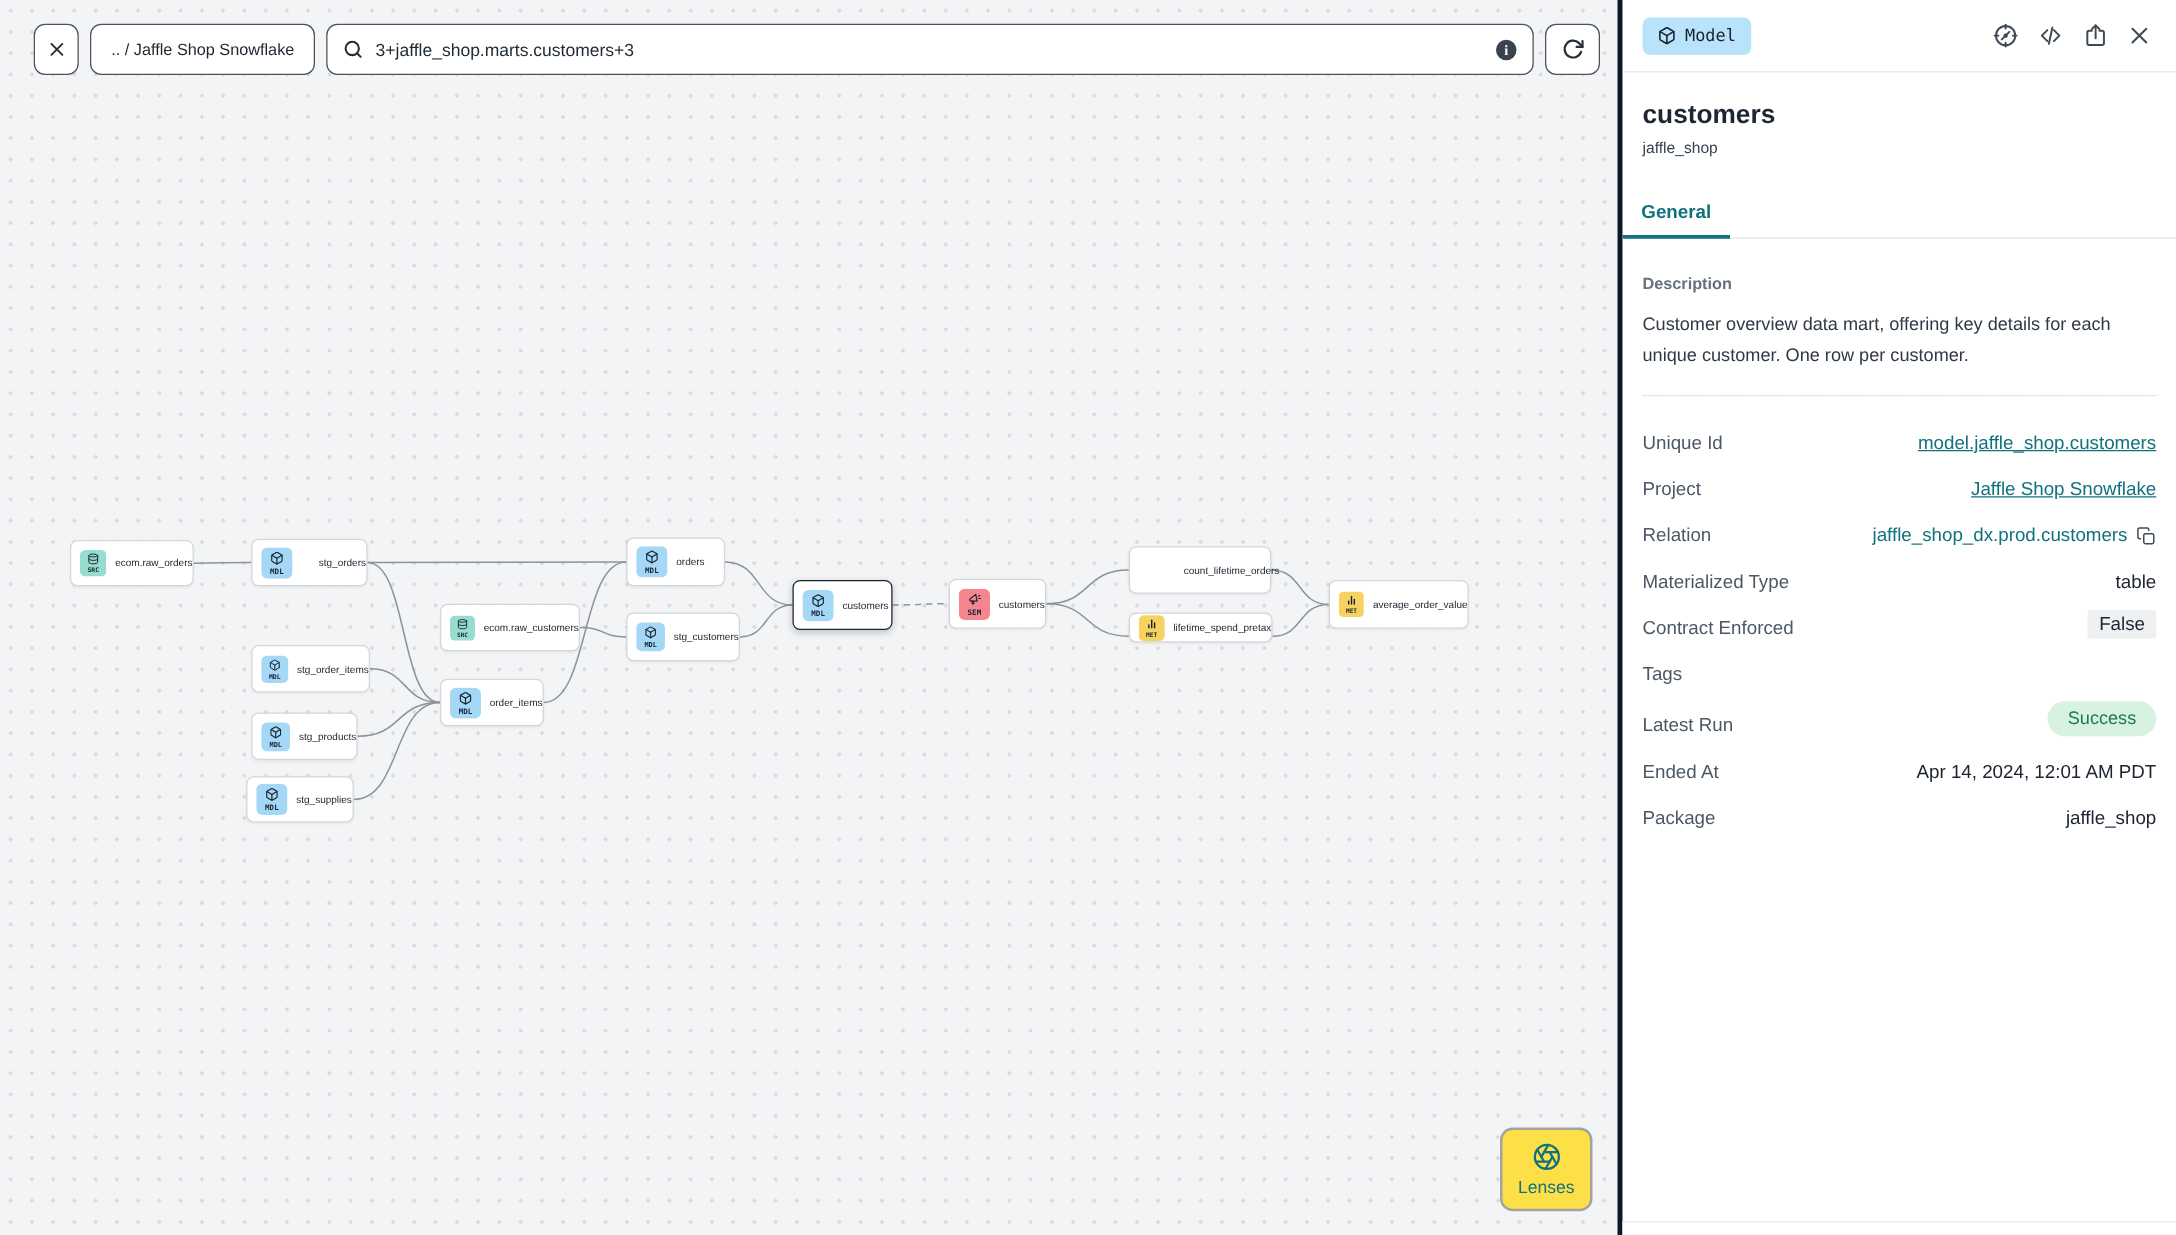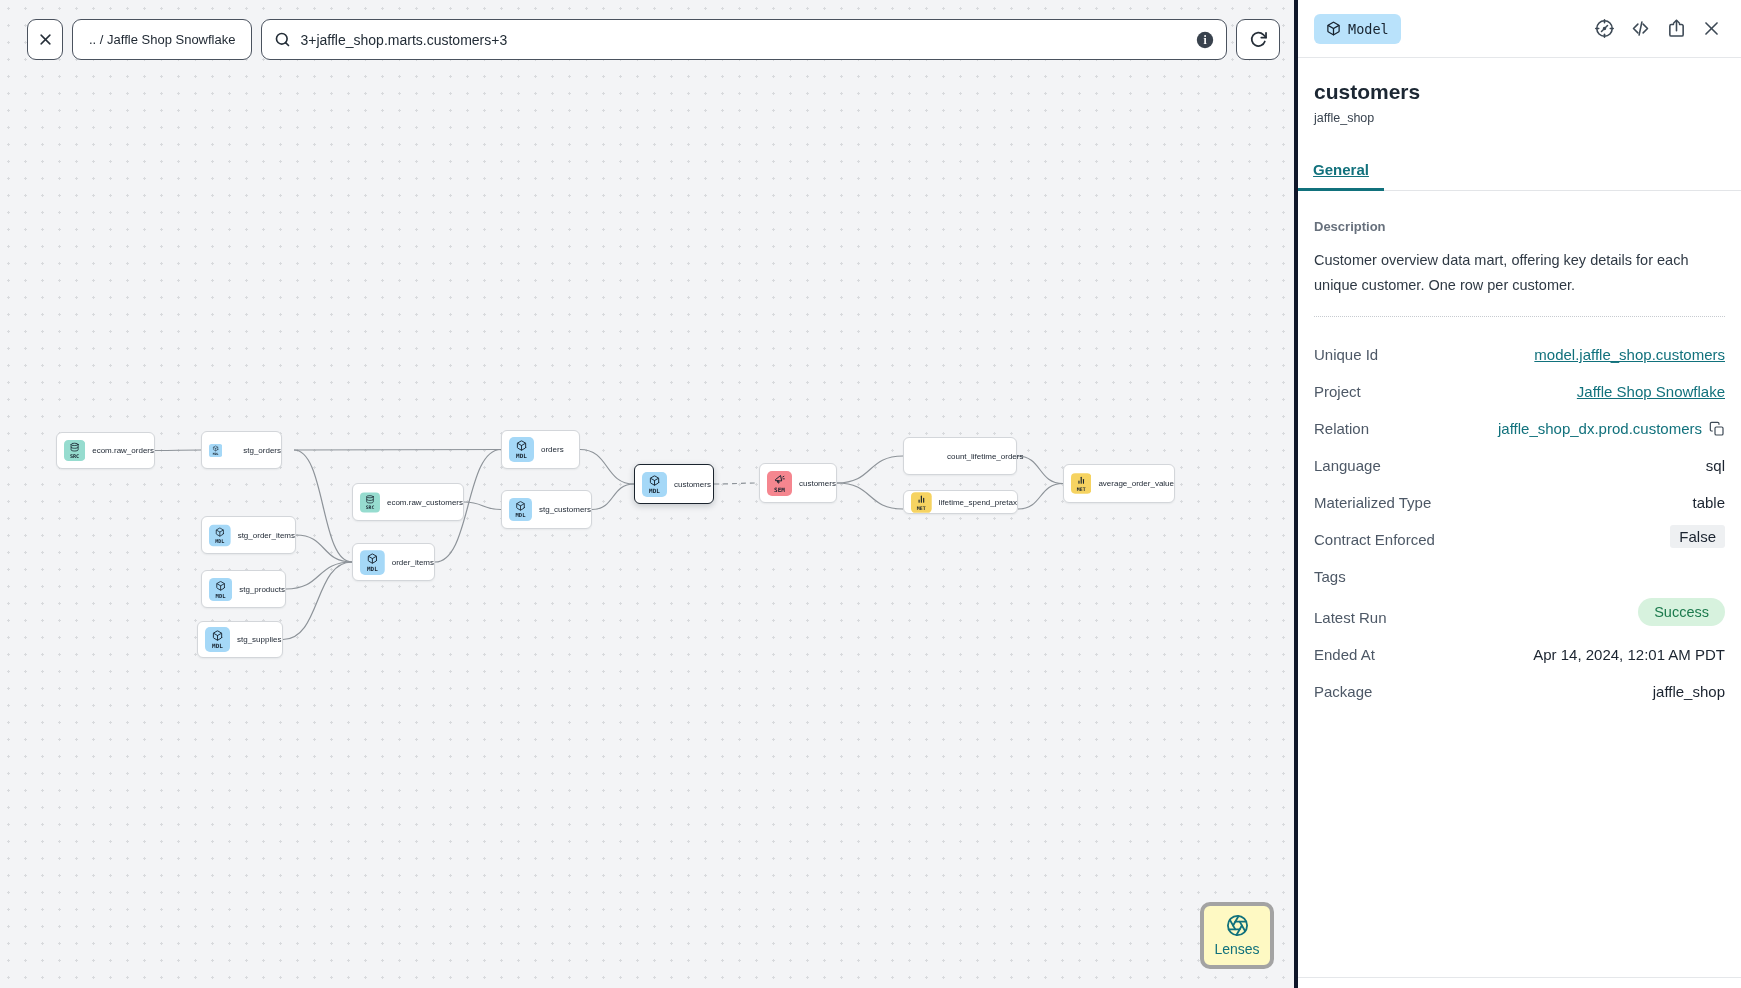--- a/index.html
+++ b/index.html
@@ -22,40 +22,40 @@
     font-family:"Liberation Sans", sans-serif; background:transparent; }
 
   
   .node { position:absolute; background:#fff; border:1px solid #d3d6da; border-radius:6px;
     display:flex; align-items:center; padding-left:7px; gap:7px;
     box-shadow:0 1px 2px rgba(20,30,40,.06); cursor:pointer; }
   .node.selected { border:1.8px solid #1b242e; box-shadow:0 2px 6px rgba(20,30,40,.22); }
   .node .nlabel { font-size:8px; color:#1b2430; white-space:nowrap; letter-spacing:0; }
 
   
-  .lenses { position:absolute; left:1200px; top:902px; width:74px; height:67px; background:#fef9c3;
-    border:4px solid #a3a3a3; border-radius:10px; display:flex; flex-direction:column;
+  .lenses { position:absolute; left:1200px; top:902px; width:74px; height:67px; background:#fde047;
+    border:2px solid #a3a3a3; border-radius:10px; display:flex; flex-direction:column;
     align-items:center; justify-content:center; gap:4px; z-index:5; cursor:pointer; }
   .lenses span { color:#11717c; font-size:14px; }
 
   
   .panel { position:absolute; right:0; top:0; width:447px; height:988px; background:#fff;
     border-left:4px solid #0f172a; z-index:6; }
   .panel-header { height:58px; border-bottom:1px solid #e5e7ea; display:flex;
     align-items:center; justify-content:space-between; padding:0 20px 0 16px; }
   .model-badge { background:#b9e2fb; color:#16222e; border-radius:6px; height:30px;
     display:flex; align-items:center; gap:7px; padding:0 12px;
     font-family:"DejaVu Sans Mono", monospace; font-size:13.5px; }
   .hdr-icons { display:flex; align-items:center; gap:15px; }
   .hicon { cursor:pointer; display:flex; }
   .panel-title { font-size:21px; font-weight:700; color:#1c2733; margin:22px 16px 0; }
   .panel-sub { font-size:12.5px; color:#39434f; margin:7px 16px 0; }
   .tabs { margin-top:36px; border-bottom:1px solid #e3e5e8; display:flex; }
   .tab { width:86px; text-align:center; padding-bottom:12px; font-size:15px; font-weight:700;
-    color:#11717c; position:relative; cursor:pointer;text-decoration:underline; }
+    color:#11717c; position:relative; cursor:pointer; }
   .tab.active::after { content:""; position:absolute; left:0; right:0; bottom:-1px; height:3px;
     background:#11717c; }
   .panel-body { padding:28px 16px 0; }
   .desc-label { font-size:13px; font-weight:700; color:#67707c; margin-bottom:14px; }
   .desc-text { font-size:14.5px; line-height:25px; color:#2f3944; margin-bottom:18px; }
   .dotted-sep { border:none; border-top:1.5px dotted #c7cbd0; margin-bottom:22px; }
   .field-row { display:flex; justify-content:space-between; align-items:flex-end;
     margin-bottom:13px; min-height:24px; }
   .field-label { font-size:15px; color:#4d5866; }
   .field-value { font-size:15px; color:#1b2430; display:flex; align-items:center; gap:7px; }
@@ -95,21 +95,21 @@
         <rect width="25" height="25" rx="5" fill="#96dccf"></rect>
         <g transform="translate(7,3) scale(0.46)" fill="none" stroke="#16222e" stroke-width="2" stroke-linecap="round" stroke-linejoin="round">
           <ellipse cx="12" cy="5" rx="9" ry="3"></ellipse>
           <path d="M21 12c0 1.66-4 3-9 3s-9-1.34-9-3"></path>
           <path d="M3 5v14c0 1.66 4 3 9 3s9-1.34 9-3V5"></path>
         </g>
         <text x="12.5" y="21.2" text-anchor="middle" font-size="6" font-weight="700" font-family="DejaVu Sans Mono, monospace" fill="#16222e">SRC</text>
       </svg>
       <span class="nlabel">ecom.raw_orders</span>
     </div>
-    <div class="node" style="left: 201px; top: 431px; width: 81px; height: 38px; gap: 21px;">
+    <div class="node" style="left: 201px; top: 431px; width: 93px; height: 38px; gap: 21px;">
       <svg width="25" height="25" viewBox="0 0 25 25">
         <rect width="25" height="25" rx="5" fill="#a5d8f7"></rect>
         <g transform="translate(7,3) scale(0.46)" fill="none" stroke="#16222e" stroke-width="2" stroke-linecap="round" stroke-linejoin="round">
           <path d="M21 16V8a2 2 0 0 0-1-1.73l-7-4a2 2 0 0 0-2 0l-7 4A2 2 0 0 0 3 8v8a2 2 0 0 0 1 1.73l7 4a2 2 0 0 0 2 0l7-4A2 2 0 0 0 21 16z"></path>
           <polyline points="3.27 6.96 12 12.01 20.73 6.96"></polyline>
           <line x1="12" y1="22.08" x2="12" y2="12"></line>
         </g>
         <text x="12.5" y="21.2" text-anchor="middle" font-size="6" font-weight="700" font-family="DejaVu Sans Mono, monospace" fill="#16222e">MDL</text>
       </svg>
       <span class="nlabel">stg_orders</span>
@@ -382,26 +382,20 @@
             <span class="teal">jaffle_shop_dx.prod.customers</span>
             <span class="copy-btn">
               <svg width="16" height="16" viewBox="0 0 24 24" fill="none" stroke="#3d4955" stroke-width="1.8" stroke-linecap="round" stroke-linejoin="round">
                 <rect x="9" y="9" width="12" height="12" rx="2"></rect>
                 <path d="M5 15H4a2 2 0 0 1-2-2V4a2 2 0 0 1 2-2h9a2 2 0 0 1 2 2v1"></path>
               </svg>
             </span>
           </div>
         </div>
         <div class="field-row">
-          <div class="field-label">Language</div>
-          <div class="field-value">
-            <span>sql</span>
-          </div>
-        </div>
-        <div class="field-row">
           <div class="field-label">Materialized Type</div>
           <div class="field-value">
             <span>table</span>
           </div>
         </div>
         <div class="field-row">
           <div class="field-label">Contract Enforced</div>
           <div class="field-value">
             <span class="badge-gray">False</span>
           </div>

